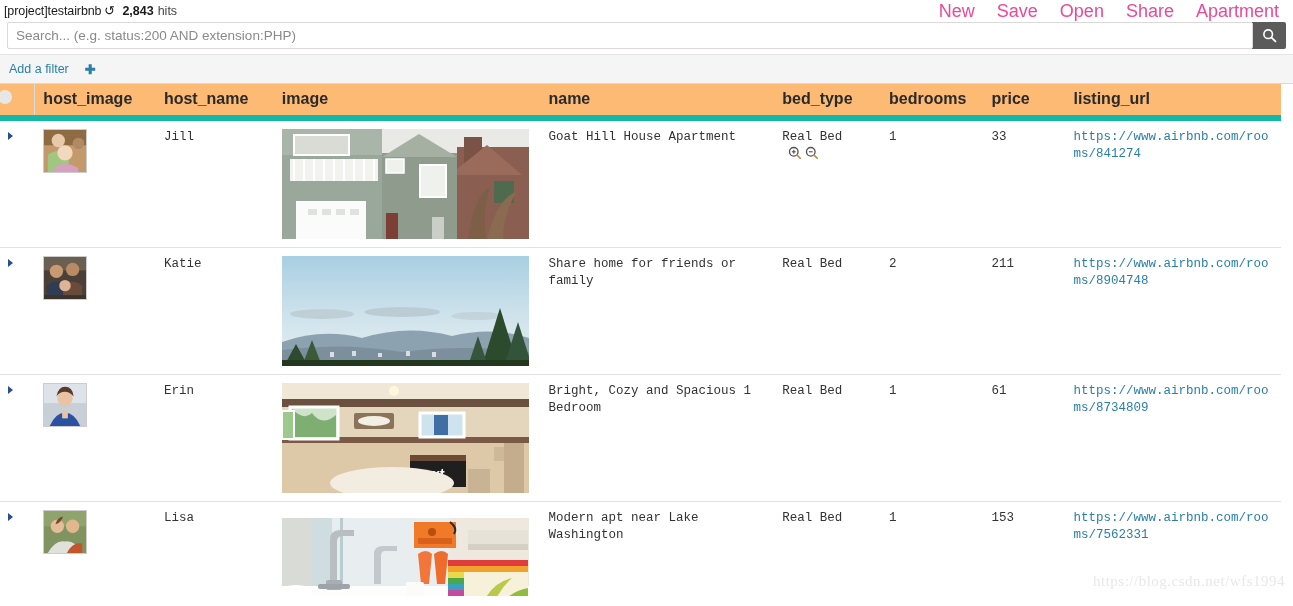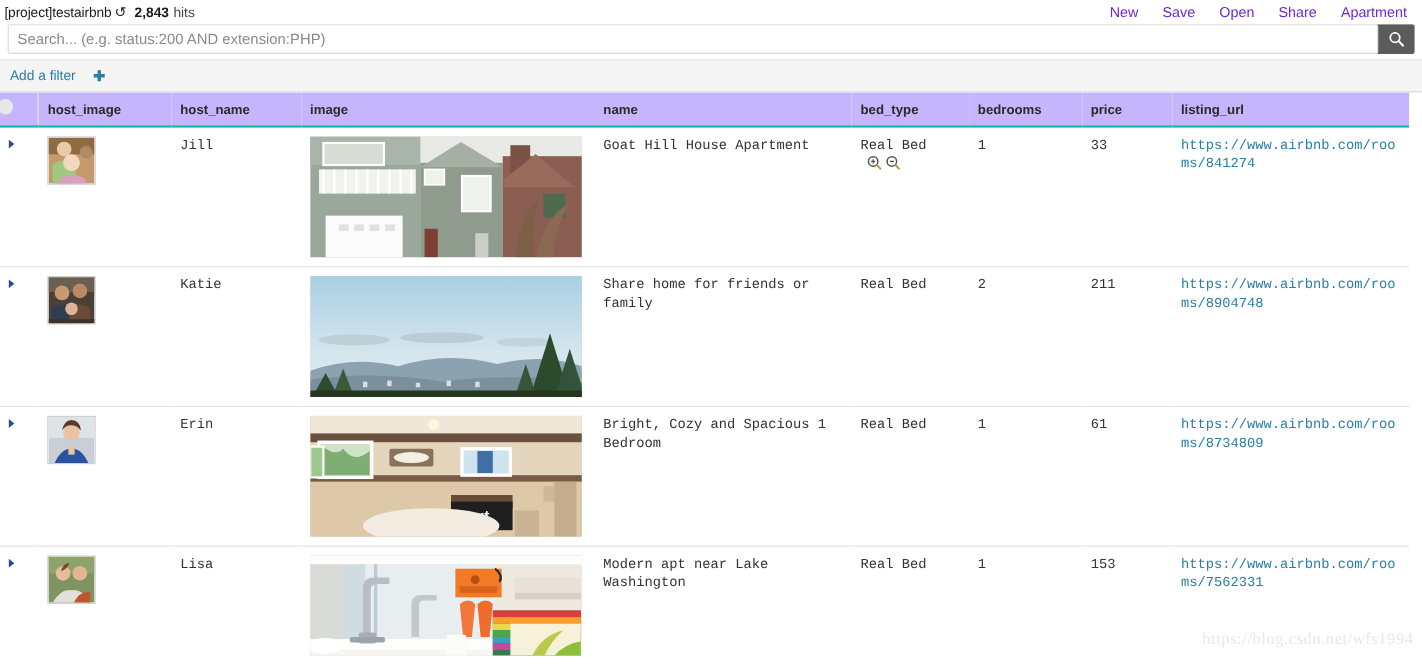--- a/index.html
+++ b/index.html
@@ -27,21 +27,21 @@
     font-size: 12.5px; font-weight: normal; color: #1a1a1a; letter-spacing: -0.1px;
   }
   .refresh-icon {
     font-size: 13px; color: #222; margin-left: 3px; line-height: 1;
     display:inline-block; transform: scaleX(-1);
   }
   .hitcount { font-size: 12.5px; font-weight: bold; color:#1a1a1a; margin-left: 7px; }
   .hitlabel { font-size: 12.5px; color:#444; margin-left: 4px; font-weight: normal; }
   .topbar-right { display: flex; align-items: center; gap: 22px; padding-right: 6px; }
   .navlink {
-    font-size: 13px; color: #6d28d9; text-decoration: none; cursor: pointer;
+    font-size: 18px; color: #ec4899; text-decoration: none; cursor: pointer;
     line-height: 22px;
   }
 
   
   .searchrow {
     height: 32px;
     display: flex; align-items: stretch;
     padding: 0 7px;
     background: #fff;
   }
@@ -76,24 +76,24 @@
   .addfilter {
     font-size: 12.5px; color: #2a7fa8; cursor: pointer;
     display: inline-flex; align-items: center; gap: 16px;
   }
   .plus-icon { font-weight: bold; font-size: 13px; color: #2a7fa8; }
 
   
   .table-region { position: relative; width: 1293px; height: 512px; overflow: hidden; }
   table.docs { border-collapse: collapse; width: 1281px; margin-left: 0; table-layout: fixed; }
   table.docs thead th {
-    font-size: 12px; font-weight: bold; color: #2a2a2a;
+    font-size: 16px; font-weight: bold; color: #2a2a2a;
     text-align: left; padding: 6px 8px 7px 8px;
-    border-bottom: 2px solid #14b8a6;
-    background: #c4b5fd; vertical-align: bottom;
+    border-bottom: 6px solid #14b8a6;
+    background: #fdba74; vertical-align: bottom;
     font-family: "Liberation Sans", sans-serif;
   }
   table.docs tbody td {
     border-bottom: 1px solid #e2e2e2;
     vertical-align: top;
     padding: 8px 8px 8px 8px;
     font-family: "Liberation Mono", monospace;
     font-size: 12.5px; color: #333; line-height: 17px;
   }
   tr.doc-row { height: 125px; }

